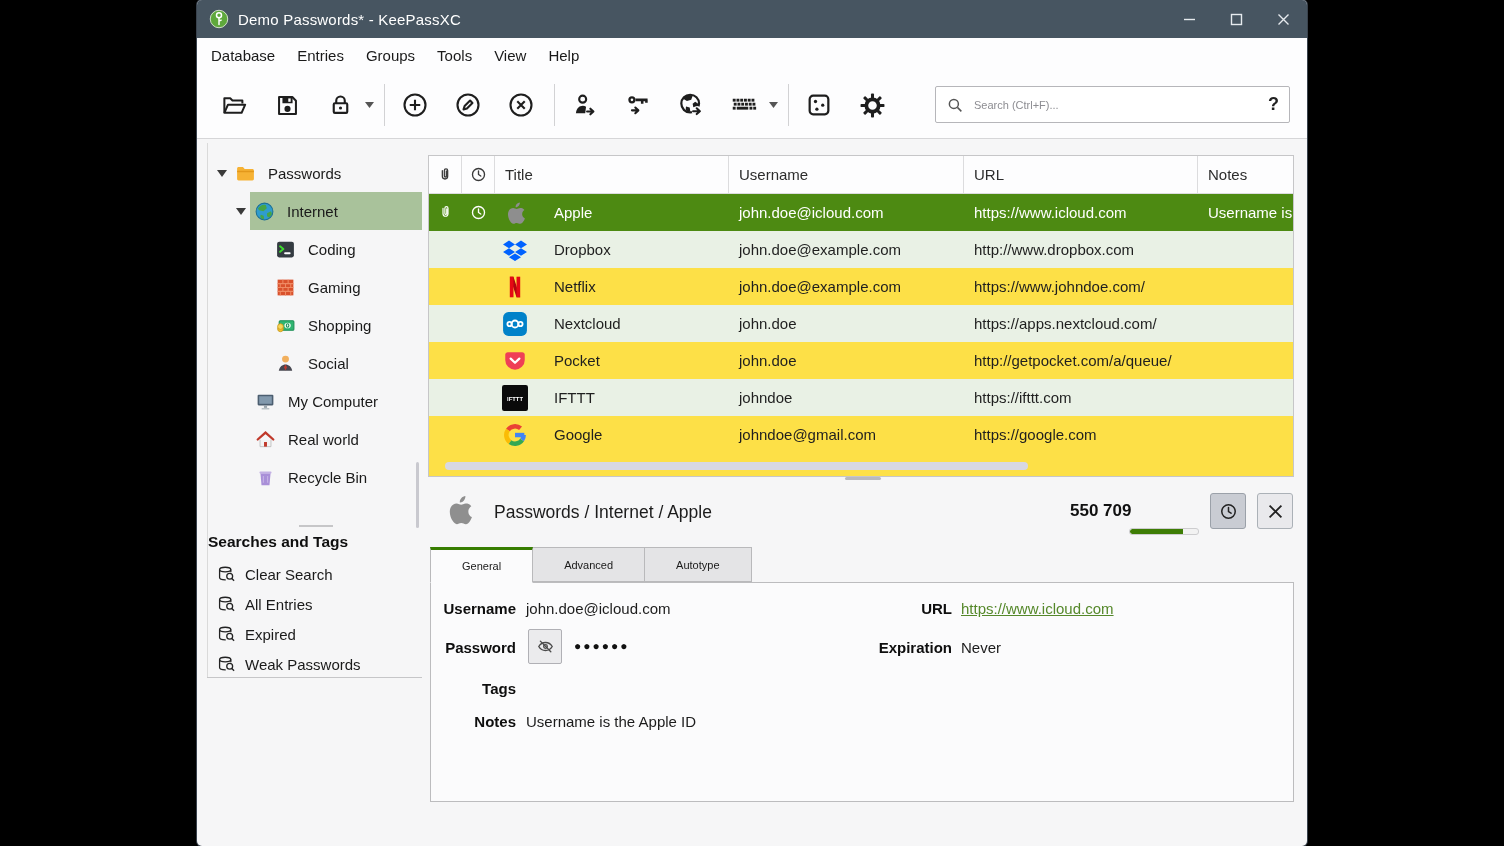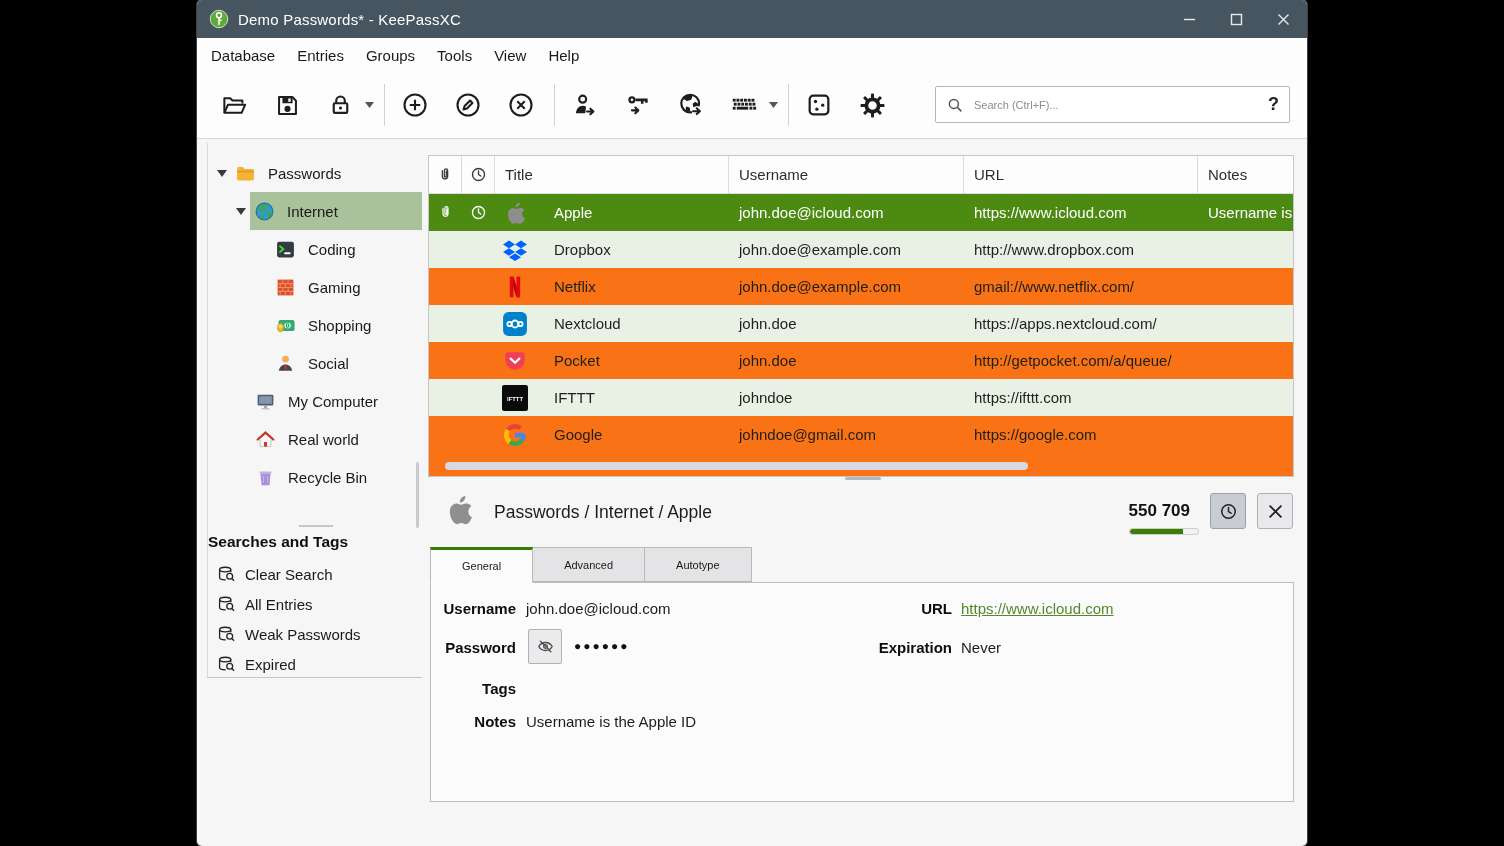--- a/index.html
+++ b/index.html
@@ -42,42 +42,42 @@
   .ind2{padding-left:67px}
   .ind1{padding-left:47px}
   .searches{position:absolute;left:11px;top:524px;width:212px}
   .div-short{position:absolute;left:102px;top:525px;width:34px;height:2px;background:#c6c6c8}
   .searches-title{margin:9px 0 8px 0;font-size:15.5px;font-weight:bold;color:#0f0f0f}
   .srow{height:30px;display:flex;align-items:center;padding-left:9px;font-size:15px}
   .sicon{width:19px;height:19px;margin-right:9px}
   .div-long{position:absolute;left:10px;top:677px;width:215px;height:1px;background:#c6c6c8}
   .tree-scroll{position:absolute;left:219px;top:462px;width:3px;height:66px;background:#c9c9cf;border-radius:2px}
   
-  .etable{position:absolute;left:231px;top:155px;width:866px;height:322px;background:#f97316;
+  .etable{position:absolute;left:231px;top:155px;width:866px;height:322px;background:#fde047;
           border:1px solid #c6c6c8;box-sizing:border-box}
   .thead{height:37px;display:grid;grid-template-columns:33px 33px 234px 235px 234px 1fr;
          border-bottom:1px solid #dcdcde;background:#fdfdfe}
   .th{display:flex;align-items:center;padding-left:10px;font-size:15px;color:#2d2d2d;border-right:1px solid #dcdcde;box-sizing:border-box}
   .th.cicon{justify-content:center;padding-left:0}
   .th:last-child{border-right:none}
   .trow{height:37px;display:grid;grid-template-columns:33px 33px 234px 235px 234px 1fr;
         align-items:center;font-size:15px;color:#1f1f1f}
   .trow.alt{background:#e9f1e5}
   .trow.sel{background:#4d8a12;color:#fff}
   .tc{padding-left:10px;white-space:nowrap;overflow:hidden}
   .tc.cicon{padding-left:0;display:flex;justify-content:center}
   .c-title{display:flex;align-items:center;gap:26px;padding-left:7px}
   .bicon{width:26px;height:26px;flex:none}
   .bicon svg{display:block;width:100%;height:100%}
   .hscroll{position:absolute;left:16px;bottom:6px;width:583px;height:8px;background:#d8d8e2;border-radius:4px}
   .splitter{position:absolute;left:648px;top:477px;width:36px;height:3px;background:#b9b9bd;border-radius:2px}
   
   .d-appicon{position:absolute;left:245px;top:491px;width:34px;height:38px}
   .d-crumb{position:absolute;left:297px;top:502px;font-size:17.5px;color:#1c1c1c}
-  .d-score{position:absolute;left:873px;top:501px;width:120px;text-align:right;font-size:17px;font-weight:bold;color:#111}
+  .d-score{position:absolute;left:873px;top:501px;width:120px;font-size:17px;font-weight:bold;color:#111}
   .d-track{position:absolute;left:932px;top:528px;width:70px;height:7px;background:#f2f2f2;border:1px solid #cdcdcf;border-radius:3px;box-sizing:border-box;overflow:hidden}
   .d-fill{height:100%;background:#3e7d05;border-radius:3px 0 0 3px}
   .sqbtn{position:absolute;width:36px;height:36px;top:493px;border-radius:3px;display:flex;align-items:center;justify-content:center;box-sizing:border-box}
   .d-clock{left:1013px;background:#c9ccd3;border:1px solid #9ba1a9}
   .d-close{left:1060px;background:#e9e9ec;border:1px solid #abb1b7;font-size:19px;color:#222}
   .tabs{position:absolute;left:233px;top:547px;display:flex;z-index:2}
   .tab{height:35px;padding:0 31px;display:flex;align-items:center;font-size:11px;background:#e4e4e6;
        border:1px solid #b9b9bb;border-left:none;box-sizing:border-box}
   .tab:first-child{border-left:1px solid #b9b9bb}
   .tab.active{background:#fbfbfc;border-top:3px solid #377d00;border-bottom:1px solid #fbfbfc;height:36px}
@@ -397,31 +397,31 @@
       <span>All Entries</span>
     </div>
     <div class="srow">
       <svg class="sicon" viewBox="0 0 22 22" fill="none" stroke="#222" stroke-width="1.5">
         <ellipse cx="9.5" cy="5.3" rx="6.5" ry="2.7"></ellipse>
           <path d="M3 5.3v9.2c0 1.5 2.9 2.7 6.5 2.7h.6"></path>
           <path d="M16 5.3v3.2"></path>
           <circle cx="14.7" cy="13" r="3.4"></circle>
           <path d="M17.2 15.6l2.6 2.6"></path>
       </svg>
-      <span>Weak Passwords</span>
+      <span>Expired</span>
     </div>
     <div class="srow">
       <svg class="sicon" viewBox="0 0 22 22" fill="none" stroke="#222" stroke-width="1.5">
         <ellipse cx="9.5" cy="5.3" rx="6.5" ry="2.7"></ellipse>
           <path d="M3 5.3v9.2c0 1.5 2.9 2.7 6.5 2.7h.6"></path>
           <path d="M16 5.3v3.2"></path>
           <circle cx="14.7" cy="13" r="3.4"></circle>
           <path d="M17.2 15.6l2.6 2.6"></path>
       </svg>
-      <span>Expired</span>
+      <span>Weak Passwords</span>
     </div>
   </div>
   <div class="div-long"></div>
 
   <div class="etable">
     <div class="thead">
       <div class="th cicon">
         <svg width="16" height="18" viewBox="0 0 24 24" fill="none" stroke="#3a3a3a" stroke-width="1.9" stroke-linecap="round">
           <path d="M8 5.5v8.5a4 4 0 0 0 8 0V5.2a2.5 2.5 0 0 0-5 0v8.3a1.5 1.5 0 0 0 3 0V6"></path>
         </svg>
@@ -486,21 +486,21 @@
         <span class="bicon">
           <svg viewBox="0 0 24 24">
               <path d="M7.2 2.5h3.4l6.2 19h-3.4z" fill="#b1060f"></path>
               <rect x="7.2" y="2.5" width="3.4" height="19" fill="#e50914"></rect>
               <rect x="13.4" y="2.5" width="3.4" height="19" fill="#e50914"></rect>
             </svg>
           </span>
         <span>Netflix</span>
       </div>
       <div class="tc">john.doe@example.com</div>
-      <div class="tc">gmail://www.netflix.com/</div>
+      <div class="tc">https://www.johndoe.com/</div>
       <div class="tc"></div>
     </div>
 
     <div class="trow alt">
       <div class="tc cicon"></div>
         <div class="tc cicon"></div>
       <div class="tc c-title">
         <span class="bicon">
           <svg viewBox="0 0 24 24">
               <rect x="1" y="1" width="22" height="22" rx="5" fill="#0082c9"></rect>

